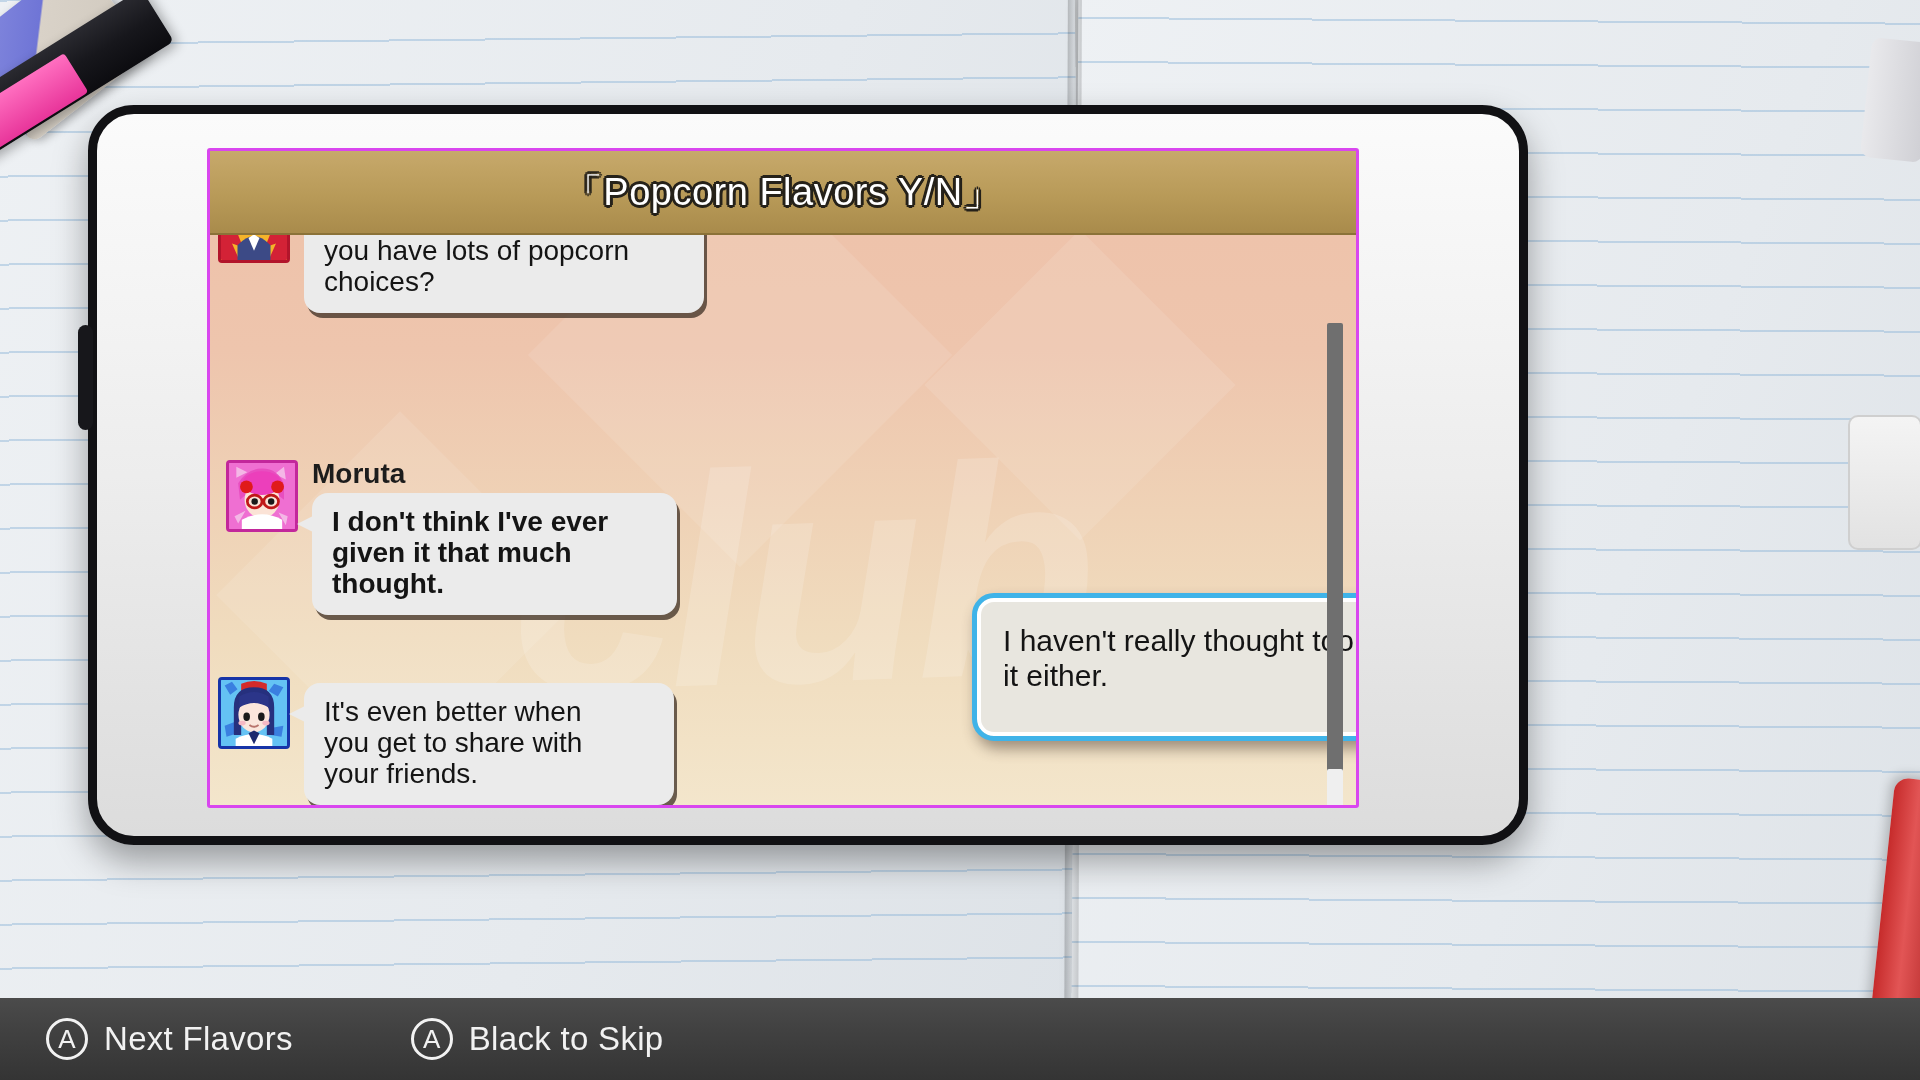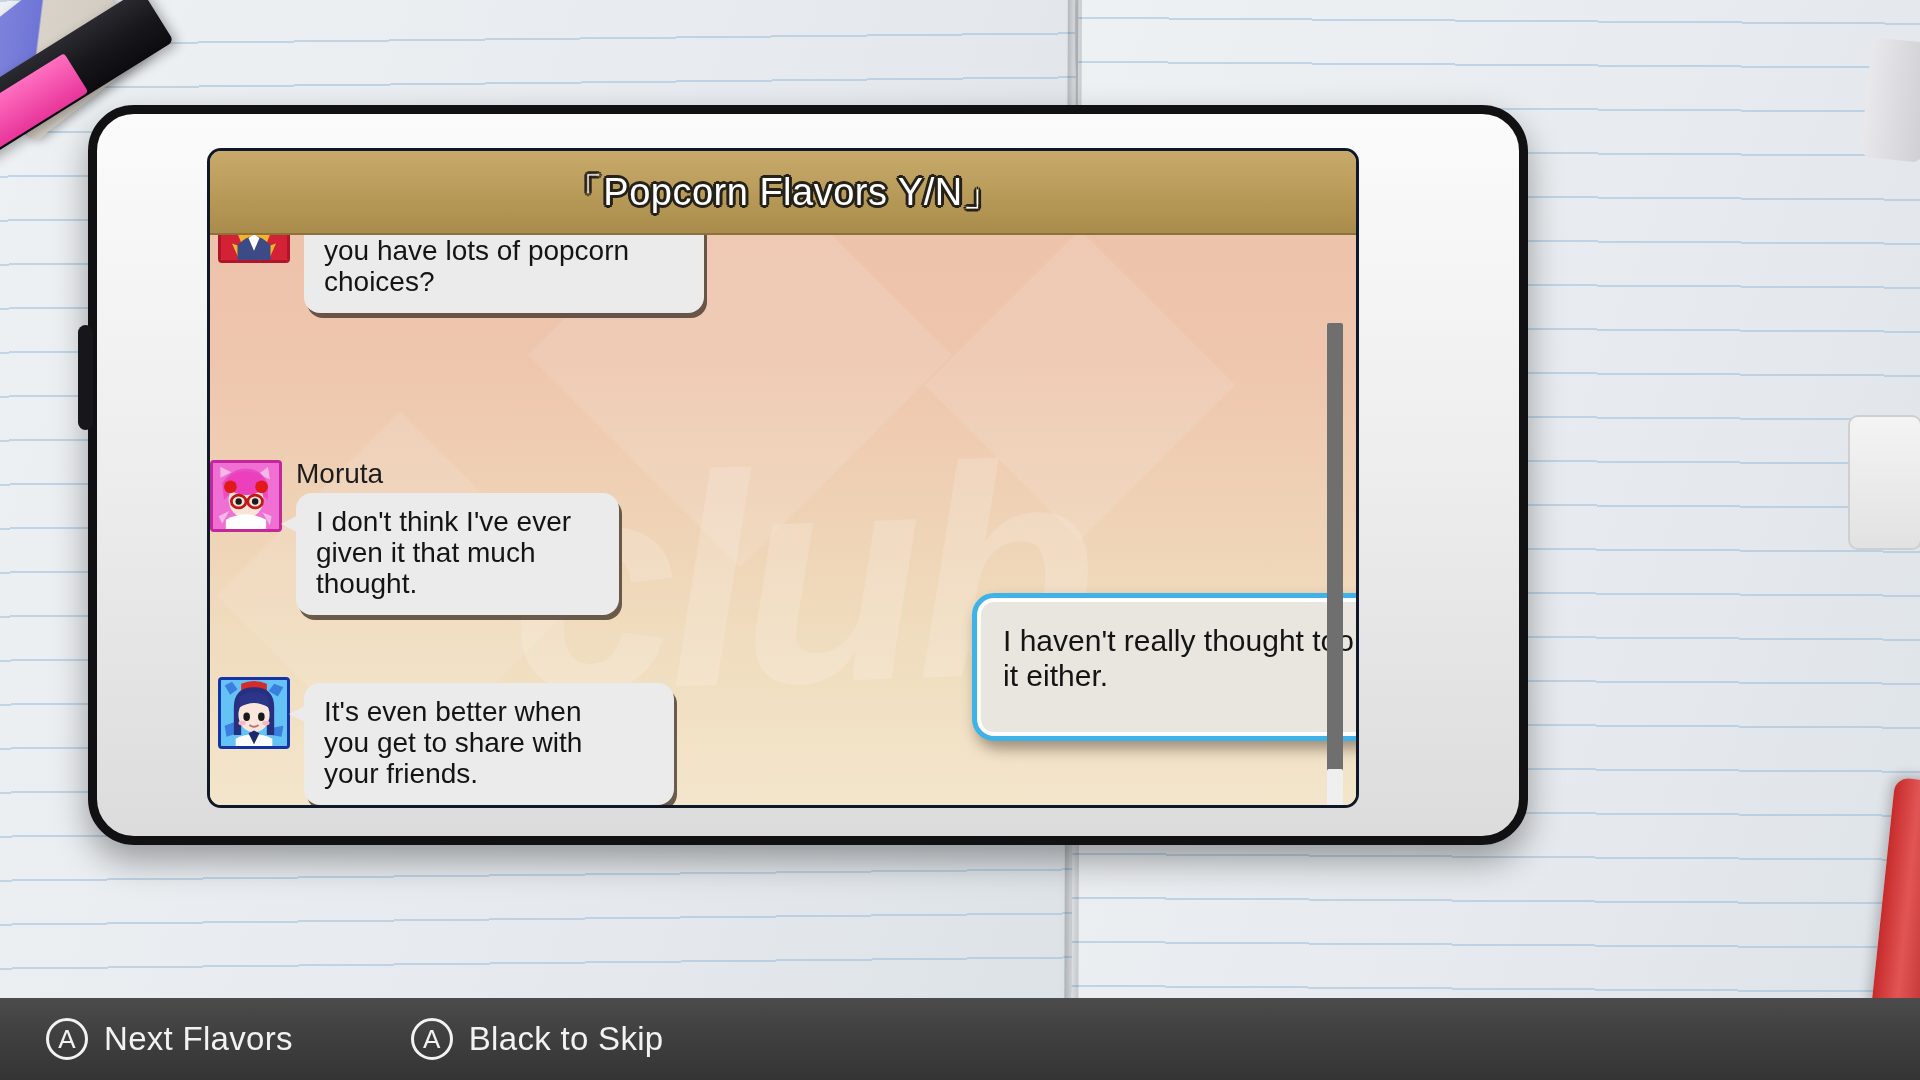--- a/index.html
+++ b/index.html
@@ -94,22 +94,22 @@
     position:absolute; right:-2px; top:415px; width:74px; height:135px;
     background: linear-gradient(180deg,#f4f4f4,#e2e2e2);
     border:2px solid #cfcfcf; border-radius:10px;
   }
 
   
   .app {
     position:absolute;
     left:207px; top:148px;
     width:1152px; height:660px;
-    border: 3px solid #0f172a;
-    border-radius: 14px;
+    border: 3px solid #d946ef;
+    border-radius: 3px;
     overflow:hidden;
     background:#f2dfc9;
   }
   .app-titlebar {
     position:relative;
     height: 84px;
     background: linear-gradient(180deg,#c7a96b 0%, #b89a58 55%, #a98b4b 100%);
     border-bottom: 2px solid #8b7238;
     display:flex; align-items:center; justify-content:center;
   }
@@ -310,40 +310,40 @@
               <path d="M20 10 Q36 -2 52 10 L52 22 Q36 14 20 22 Z" fill="#2b2f55"></path>
             </svg>
           </div>
           <div class="msg-col">
             <div class="bubble" style="width:420px;">go to see a movie and
 you have lots of popcorn
 choices?</div>
           </div>
         </div>
 
-        <div class="msg-row" style="left:0; top:225px;">
+        <div class="msg-row" style="left:16px; top:225px;font-weight:bold;">
           <div class="avatar" style="border-color:#c2279b; background:#f06fd0;">
             <svg viewBox="0 0 72 72" aria-hidden="true">
               <rect width="72" height="72" fill="#ef6fd2"></rect>
               <path d="M8 4 L20 10 L8 16 Z M60 4 L50 12 L62 18 Z M6 58 L18 52 L10 66 Z M64 58 L54 54 L62 68 Z" fill="#f4b7e6"></path>
               <path d="M10 22 Q20 6 36 6 Q54 6 60 24 L60 40 Q48 30 36 30 Q22 30 12 40 Z" fill="#e84ec0"></path>
               <ellipse cx="36" cy="40" rx="19" ry="20" fill="#fbe3d6"></ellipse>
               <ellipse cx="36" cy="22" rx="21" ry="13" fill="#ec3fbb"></ellipse>
               <circle cx="19" cy="26" r="7" fill="#e01a1a"></circle>
               <circle cx="53" cy="26" r="7" fill="#e01a1a"></circle>
               <ellipse cx="28" cy="42" rx="8" ry="7" fill="none" stroke="#c01818" stroke-width="3"></ellipse>
               <ellipse cx="46" cy="42" rx="8" ry="7" fill="none" stroke="#c01818" stroke-width="3"></ellipse>
               <circle cx="28" cy="42" r="3.5" fill="#1a1a1a"></circle>
               <circle cx="46" cy="42" r="3.5" fill="#1a1a1a"></circle>
               <path d="M14 62 Q36 50 58 62 L58 72 L14 72 Z" fill="#ffffff"></path>
             </svg>
           </div>
           <div class="msg-col">
             <div class="sender-name">Moruta</div>
-            <div class="bubble" style="width:323px;">I don't think I've ever
+            <div class="bubble" style="width:365px;">I don't think I've ever
 given it that much
 thought.</div>
           </div>
         </div>
 
         <div class="msg-row" style="left:8px; top:442px;">
           <div class="avatar" style="border-color:#1634a8; background:#55aef0;">
             <svg viewBox="0 0 72 72" aria-hidden="true">
               <rect width="72" height="72" fill="#64c2f4"></rect>
               <path d="M4 6 L12 2 L18 10 L10 16 Z M58 4 L68 8 L62 18 L52 12 Z M4 50 L14 46 L18 58 L6 62 Z M56 52 L68 50 L66 62 L54 60 Z" fill="#3a7fe0"></path>

